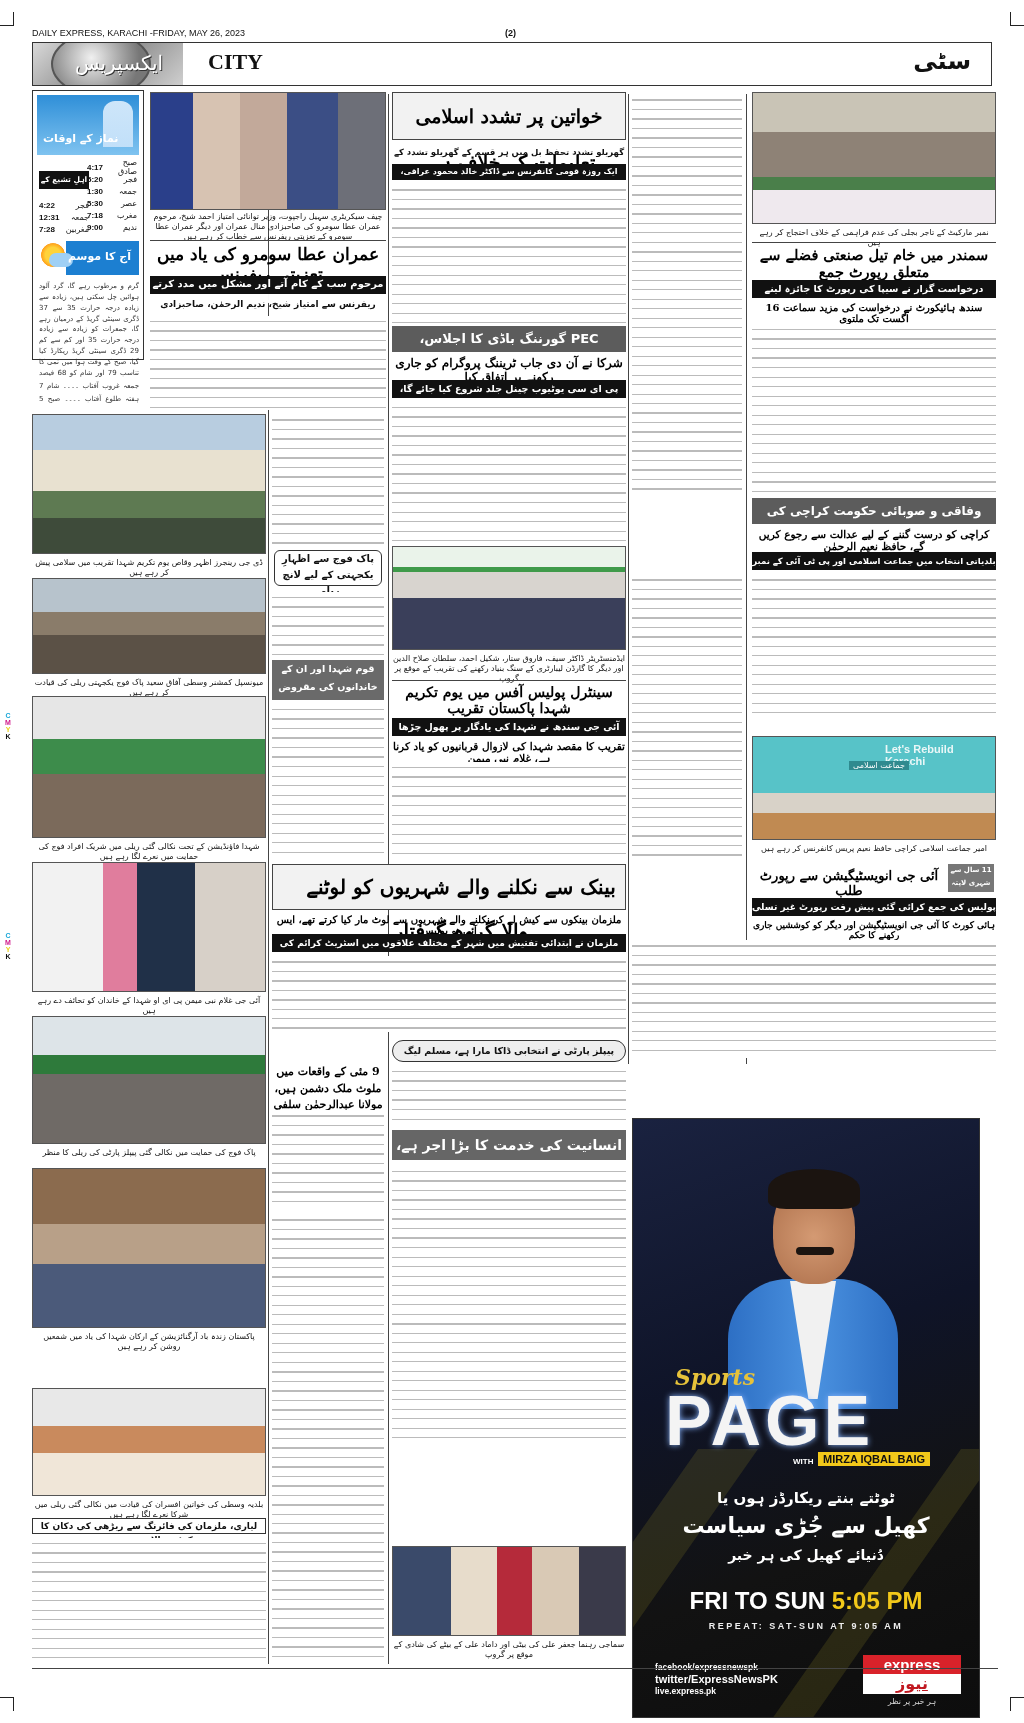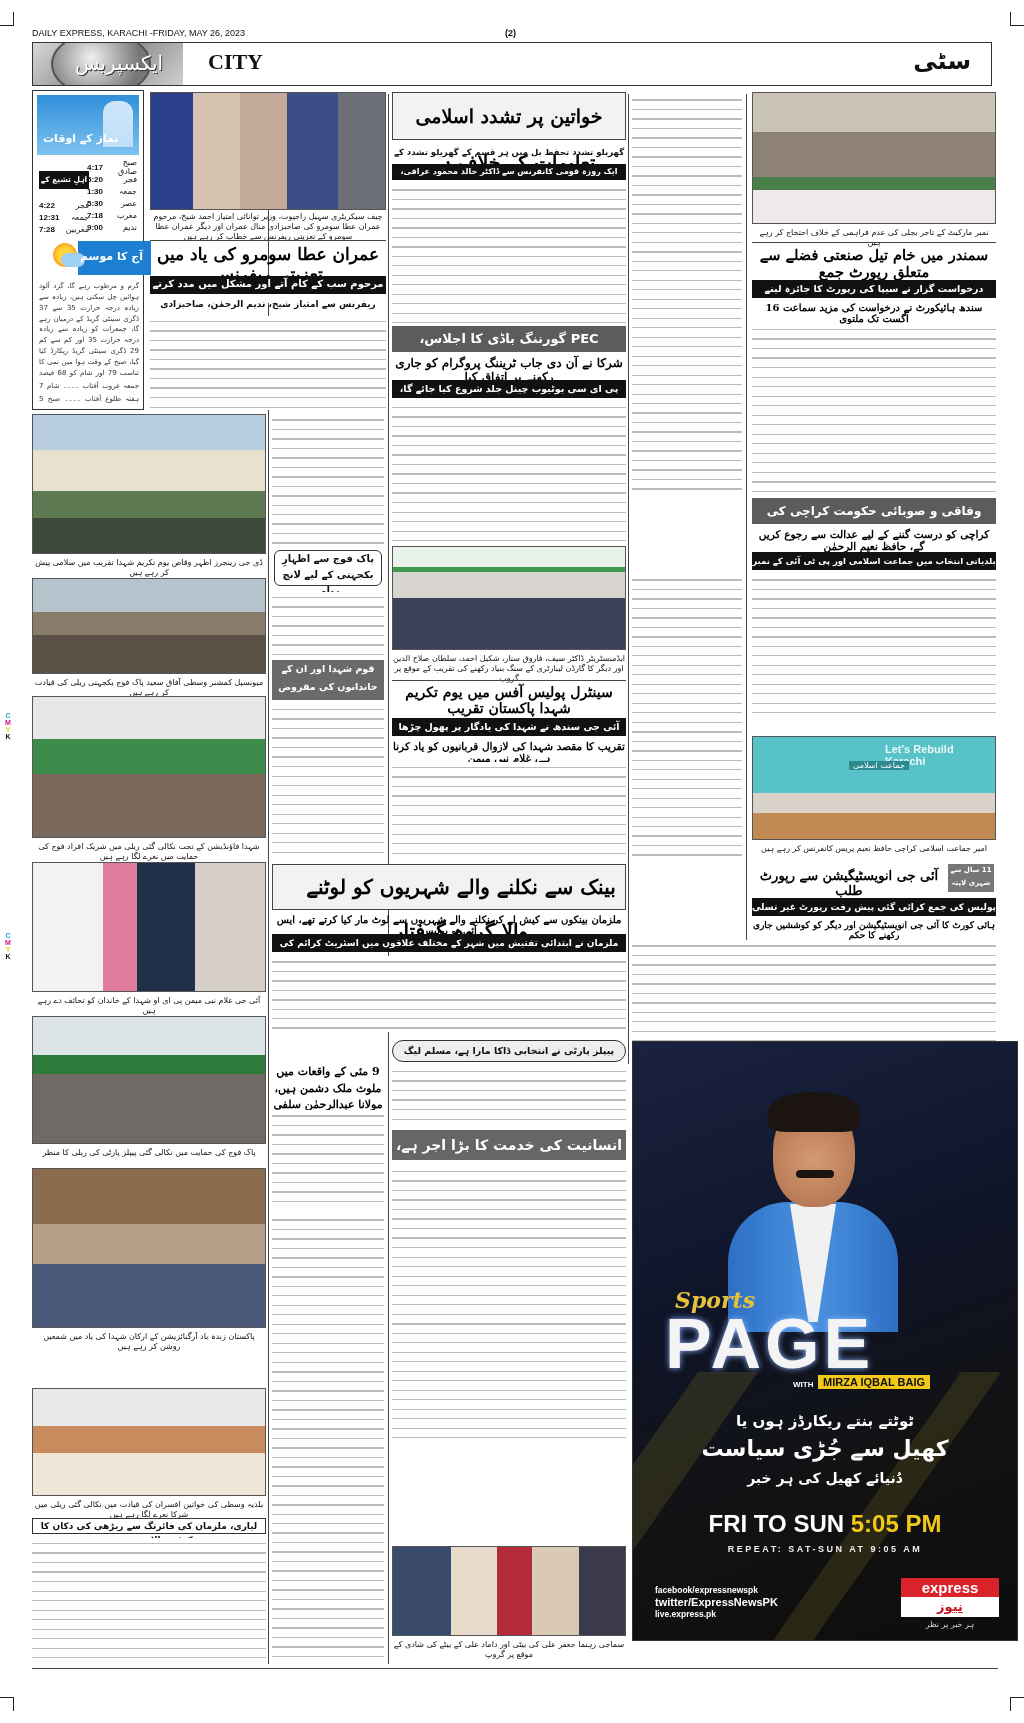--- a/index.html
+++ b/index.html
@@ -15,33 +15,33 @@
   .city-ur { position: absolute; right: 20px; top: 4px; font-family: "DejaVu Sans", sans-serif; font-weight: bold; font-size: 24px; direction: rtl; }
   .col-rule { position: absolute; width: 1px; background: #444; }
   .photo { position: absolute; overflow: hidden; border: 1px solid #555; }
   .caption { position: absolute; font-size: 8px; direction: rtl; text-align: center; line-height: 1.25; color: #111; }
   .headline { position: absolute; direction: rtl; text-align: center; font-weight: bold; color: #000; font-family: "DejaVu Serif", serif; }
   .deck-black { position: absolute; background: #111; color: #fff; direction: rtl; text-align: center; font-size: 10px; line-height: 1.5; font-weight: bold; }
   .deck-grey { position: absolute; background: #6a6a6a; color: #fff; direction: rtl; text-align: center; font-size: 11px; font-weight: bold; }
   .deck-boxed { position: absolute; border: 1px solid #333; background: #e9e9e9; direction: rtl; text-align: center; font-weight: bold; }
   .body-text { position: absolute; direction: rtl; text-align: justify; font-size: 6.5px; line-height: 1.55; color: #333; overflow: hidden; }
   .hr { position: absolute; height: 1px; background: #444; }
-  .prayer-box { position: absolute; left: 32px; top: 90px; width: 112px; height: 320px; border: 1px solid #333; background: #fff; }
+  .prayer-box { position: absolute; left: 32px; top: 90px; width: 112px; height: 270px; border: 1px solid #333; background: #fff; }
   .prayer-banner { position: absolute; left: 4px; top: 4px; width: 102px; height: 60px; background: linear-gradient(180deg,#2f8fd8,#7fc3f0); }
   .prayer-banner .mosque { position: absolute; right: 6px; top: 6px; width: 30px; height: 46px; background: linear-gradient(#e8f4ff,#cfe6fb); border-radius: 12px 12px 0 0; opacity: .85; }
   .prayer-banner .title { position: absolute; left: 6px; bottom: 10px; color: #fff; font-weight: bold; font-size: 11px; direction: rtl; }
   .ptable { position: absolute; font-size: 8px; direction: rtl; }
   .ptable .row { display: flex; justify-content: space-between; height: 12px; align-items: center; }
   .ptable .t { font-family: "Liberation Sans", sans-serif; font-weight: bold; direction: ltr; }
   .shia-label { position: absolute; left: 6px; top: 108px; width: 50px; height: 18px; background: #111; color: #fff; font-size: 7.5px; direction: rtl; text-align: center; line-height: 18px; font-weight: bold; }
-  .weather-banner { position: absolute; left: 16px; top: 150px; width: 102px; height: 34px; background: linear-gradient(90deg,#fff 0 28%,#1c7fd1 28%); }
+  .weather-banner { position: absolute; left: 4px; top: 150px; width: 102px; height: 34px; background: linear-gradient(90deg,#fff 0 28%,#1c7fd1 28%); }
   .weather-banner .sun { position: absolute; left: 4px; top: 2px; width: 24px; height: 24px; border-radius: 50%; background: radial-gradient(circle,#ffd33a 45%,#ff9f1a 70%,transparent 72%); }
   .weather-banner .cloud { position: absolute; left: 12px; top: 12px; width: 24px; height: 14px; border-radius: 8px; background: #9fd0f5; }
   .weather-banner .title { position: absolute; right: 8px; top: 9px; color: #fff; font-weight: bold; font-size: 11px; direction: rtl; }
-  .ad { position: absolute; left: 632px; top: 1041px; width: 386px; height: 600px; background: linear-gradient(160deg,#1a2240 0%,#0f1428 40%,#121212 70%,#0d0d0d 100%); overflow: hidden; border: 1px solid #333; }
+  .ad { position: absolute; left: 632px; top: 1118px; width: 348px; height: 600px; background: linear-gradient(160deg,#1a2240 0%,#0f1428 40%,#121212 70%,#0d0d0d 100%); overflow: hidden; border: 1px solid #333; }
   .ad .stripe { position: absolute; background: rgba(160,150,40,.18); transform: skewX(-35deg); }
   .ad .person { position: absolute; left: 95px; top: 50px; width: 170px; height: 230px; }
   .ad .head { position: absolute; left: 45px; top: 10px; width: 82px; height: 105px; border-radius: 46% 46% 44% 44%; background: radial-gradient(circle at 50% 55%,#d49a73,#a86a46); }
   .ad .hair { position: absolute; left: 40px; top: 0; width: 92px; height: 40px; border-radius: 50% 50% 20% 20%; background: #1b1410; }
   .ad .mustache { position: absolute; left: 68px; top: 78px; width: 38px; height: 8px; border-radius: 6px; background: #1b1410; }
   .ad .suit { position: absolute; left: 0; top: 110px; width: 170px; height: 130px; border-radius: 60px 60px 0 0; background: linear-gradient(90deg,#2d6fc4,#4b92e0 50%,#2d6fc4); }
   .ad .shirt { position: absolute; left: 62px; top: 112px; width: 46px; height: 118px; background: #f1f1f1; clip-path: polygon(0 0,100% 0,60% 100%,40% 100%); }
   .ad .sports { position: absolute; left: 42px; top: 245px; font-family: "DejaVu Serif", serif; font-style: italic; font-weight: bold; font-size: 22px; color: #e6c23a; }
   .ad .page { position: absolute; left: 32px; top: 262px; font-family: "Liberation Sans", sans-serif; font-weight: bold; font-size: 70px; letter-spacing: 4px; color: #f4f4f4; text-shadow: 0 0 6px #8ab6ff; }
   .ad .with { position: absolute; left: 160px; top: 338px; font-family: "Liberation Sans", sans-serif; font-weight: bold; font-size: 8px; color: #fff; }
@@ -51,21 +51,21 @@
   .ad .ur2 { top: 394px; font-size: 22px; }
   .ad .ur3 { top: 428px; font-size: 14px; }
   .ad .sched { position: absolute; left: 0; width: 100%; top: 468px; text-align: center; font-family: "Liberation Sans", sans-serif; font-weight: bold; font-size: 24px; color: #fff; }
   .ad .sched .hl { color: #f2c81a; }
   .ad .repeat { position: absolute; left: 0; width: 100%; top: 502px; text-align: center; font-family: "Liberation Sans", sans-serif; font-weight: bold; font-size: 9px; letter-spacing: 2.5px; color: #eee; }
   .ad .social { position: absolute; left: 22px; top: 543px; font-family: "Liberation Sans", sans-serif; font-weight: bold; color: #fff; line-height: 1.25; }
   .ad .social span { display: block; }
   .ad .s1 { font-size: 8.5px; } .ad .s2 { font-size: 11px; } .ad .s3 { font-size: 8.5px; }
   .ad .brand { position: absolute; right: 18px; top: 536px; width: 98px; }
   .ad .brand .ex { background: #d9222a; color: #fff; text-align: center; font-family: "Liberation Sans", sans-serif; font-weight: bold; font-size: 15px; height: 19px; line-height: 19px; }
-  .ad .brand .nz { background: #fff; color: #c01820; text-align: center; font-weight: bold; font-size: 13px; height: 20px; line-height: 20px; direction: rtl; text-decoration: underline; }
+  .ad .brand .nz { background: #fff; color: #c01820; text-align: center; font-weight: bold; font-size: 16px; height: 20px; line-height: 20px; direction: rtl; text-decoration: underline; }
   .ad .brand .tag { color: #ddd; text-align: center; font-size: 8px; margin-top: 3px; direction: rtl; }
   .cmyk { position: absolute; left: 4px; font-family: "Liberation Sans", sans-serif; font-weight: bold; font-size: 7px; line-height: 7px; width: 8px; text-align: center; }
   .cmyk .c{color:#18a6d8}.cmyk .m{color:#d0198a}.cmyk .y{color:#e9d21a}.cmyk .k{color:#111}
   .ph-crowd { background: linear-gradient(180deg,#b7c3cc 0 35%,#8a7c6a 35% 60%,#5b5146 60%); }
 </style>
 </head>
 <body>
 
 <div class="crop" style="left:0;top:12px;border-width:0 1px 1px 0;"></div>
 <div class="crop" style="right:0;top:12px;border-width:0 0 1px 1px;"></div>

